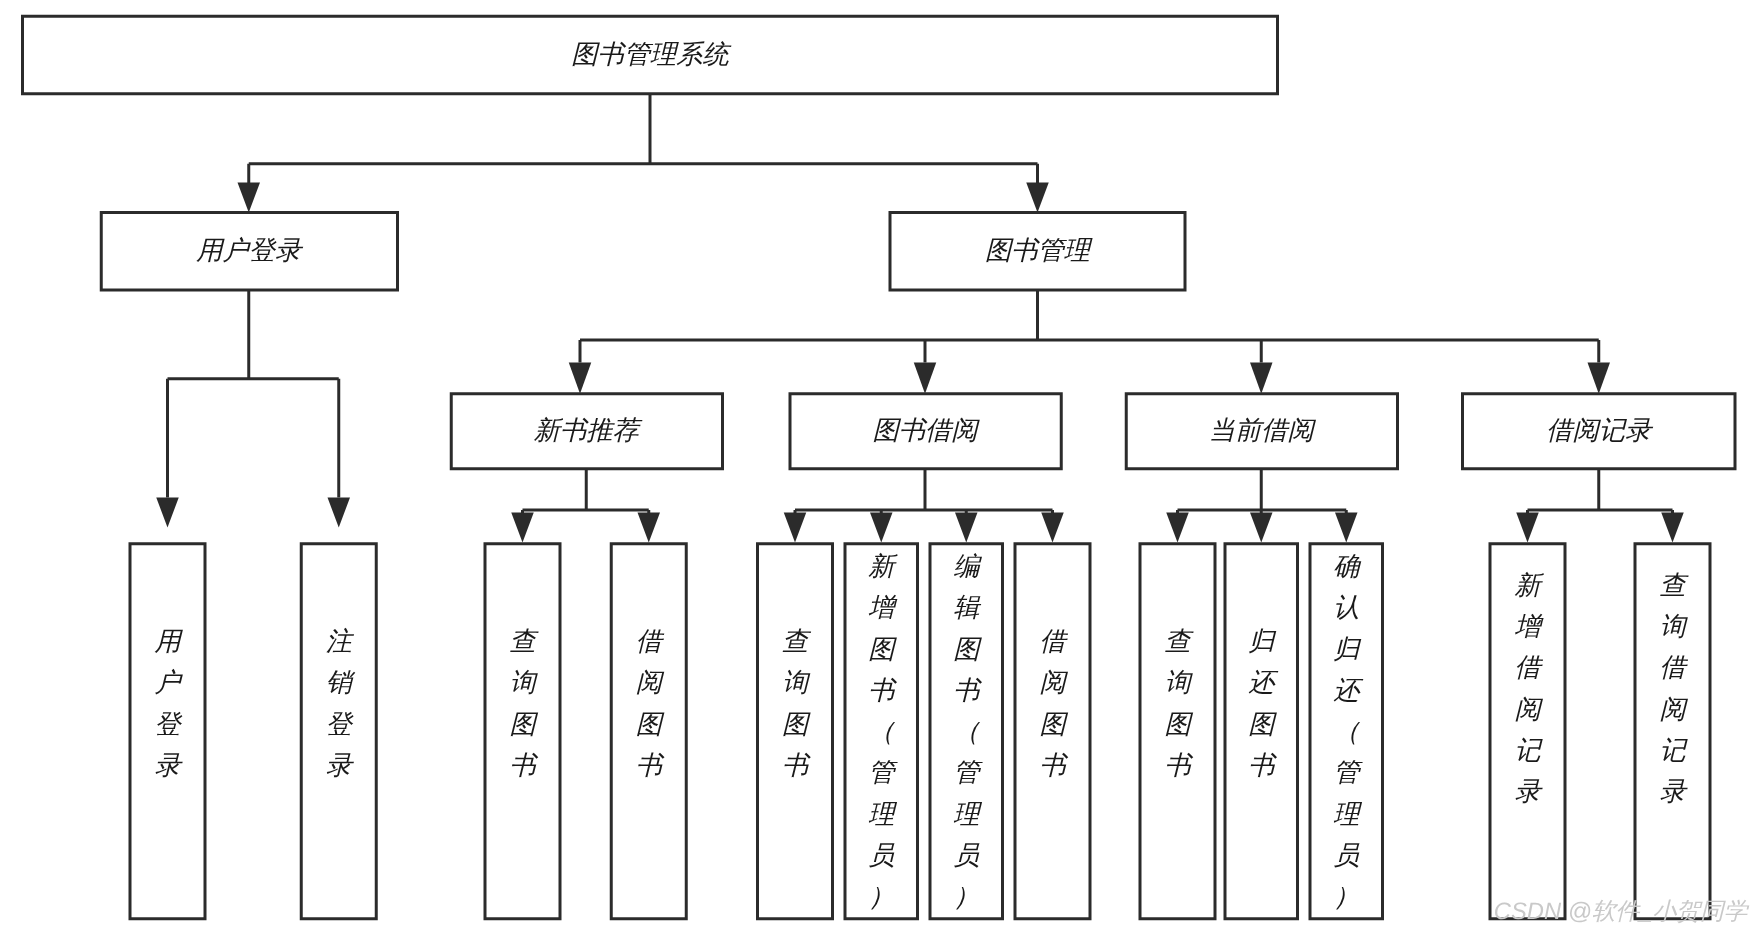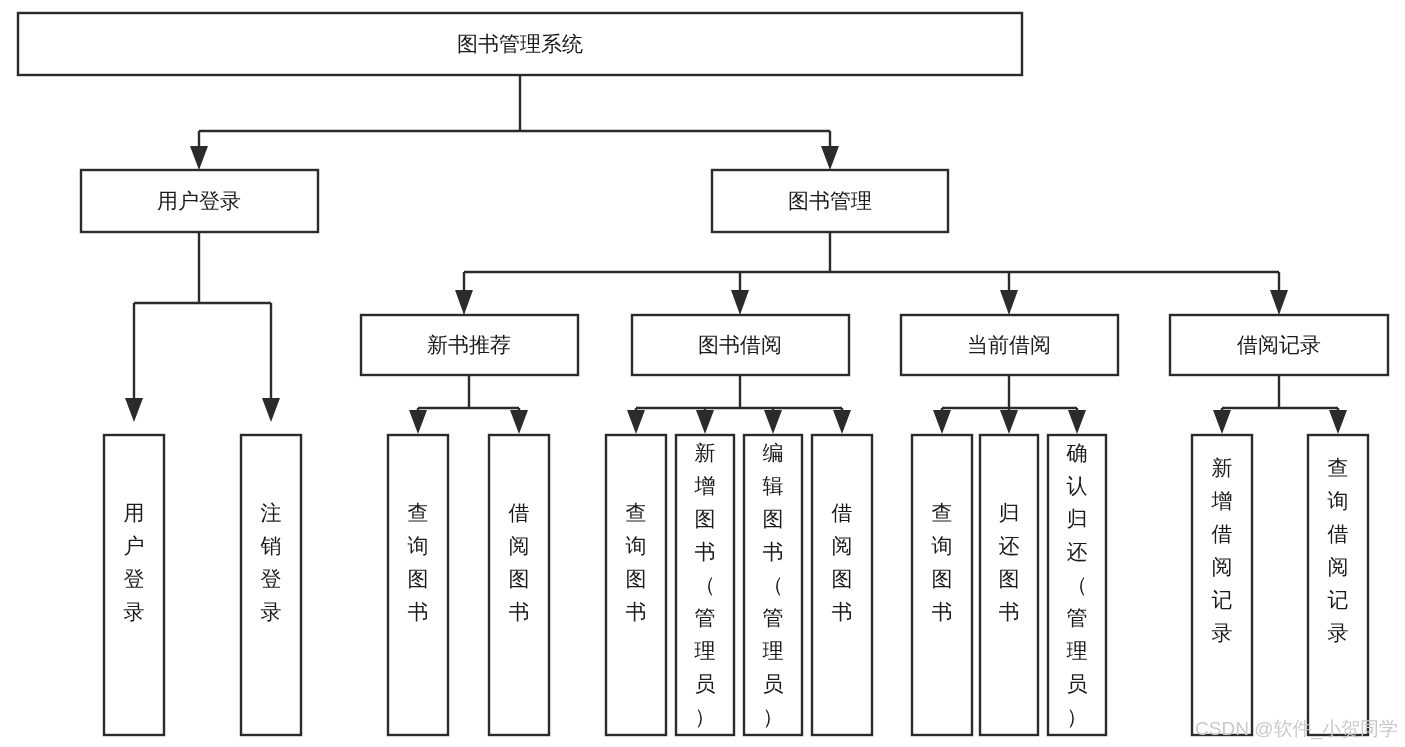--- a/index.html
+++ b/index.html
@@ -13,20 +13,21 @@
     font-family: "Liberation Sans", "DejaVu Sans", sans-serif;
     overflow: hidden;
     position: relative;
   }
   #diagram-root {
     position: absolute;
     left: 0;
     top: 0;
     width: 1405px;
     height: 619px;
+    font-style: italic;
   }
   svg.diagram {
     display: block;
     width: 1405px;
     height: 747px;
   }
   .node-box {
     fill: #ffffff;
     stroke: #2b2b2b;
     stroke-width: 2.4;

